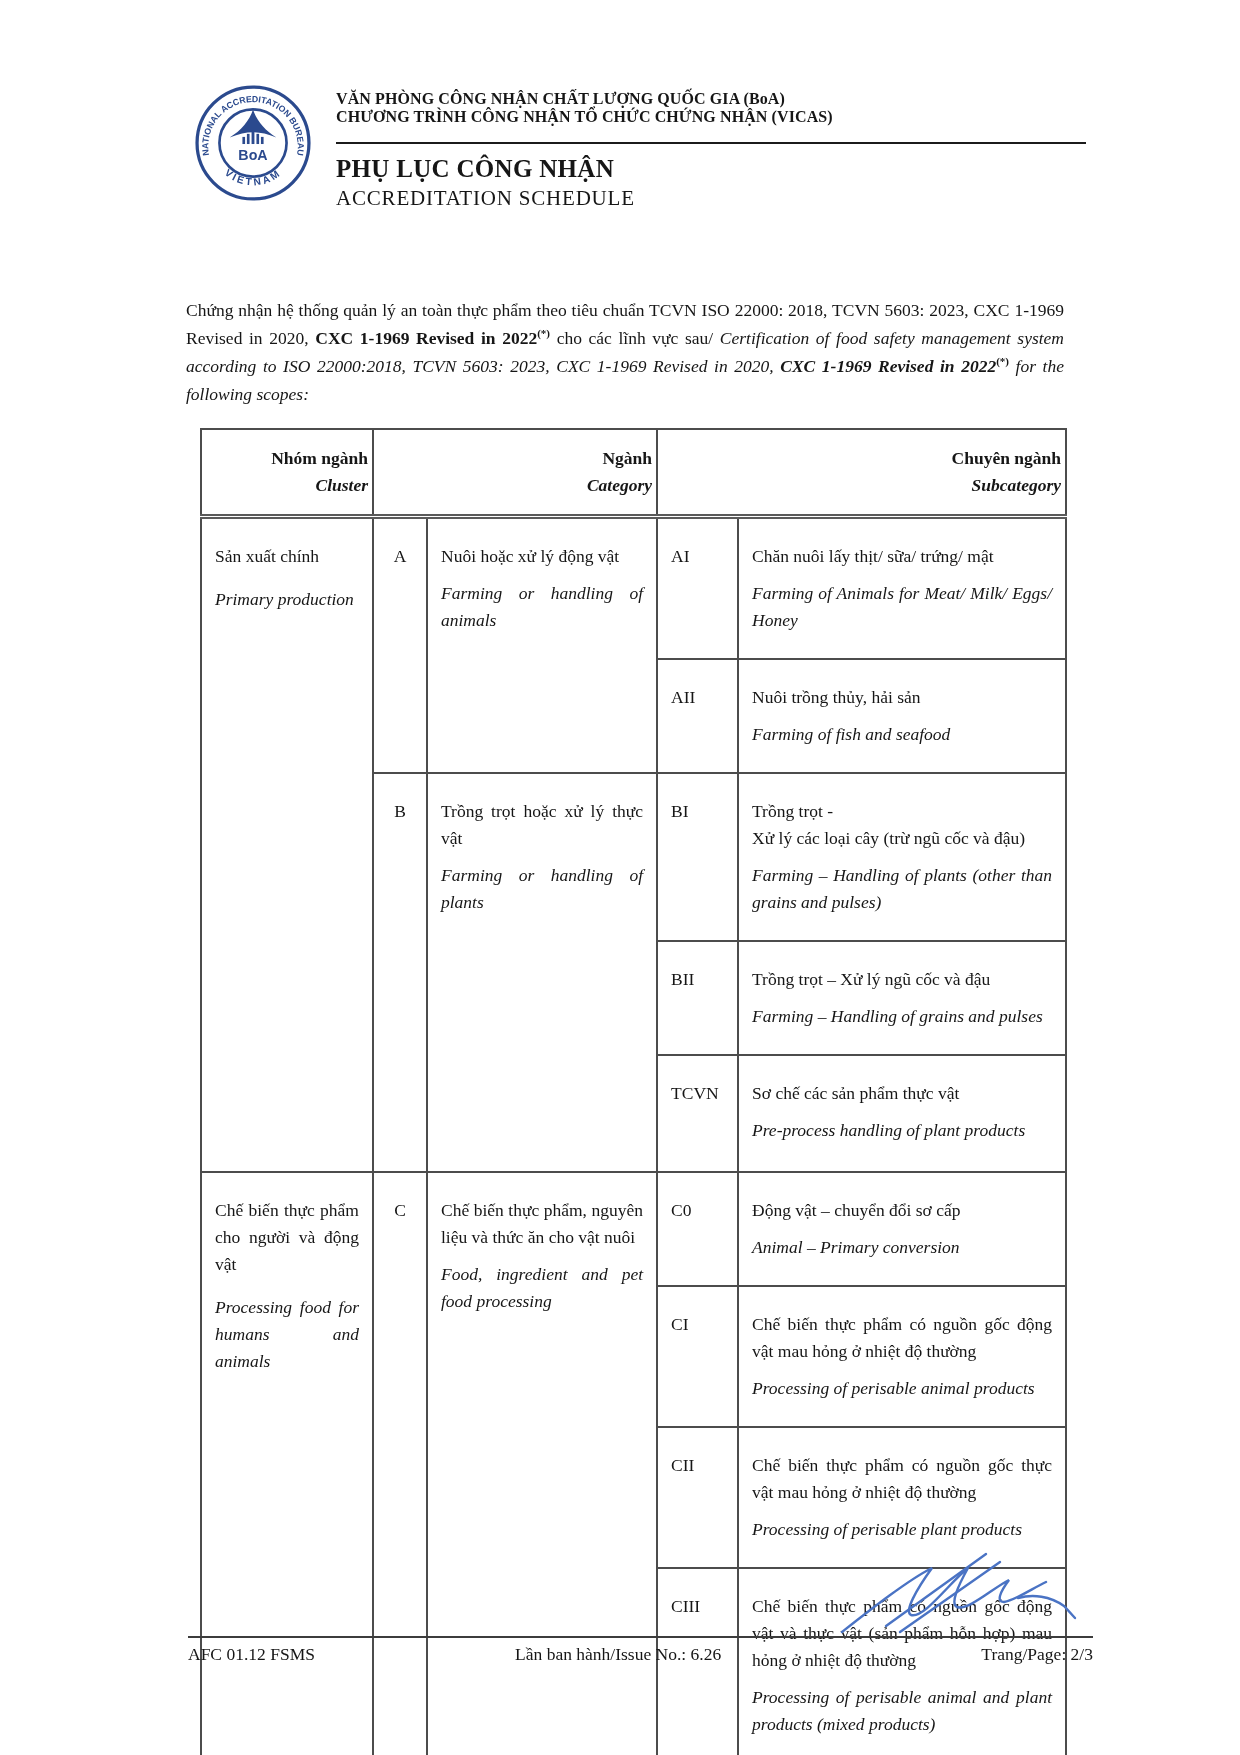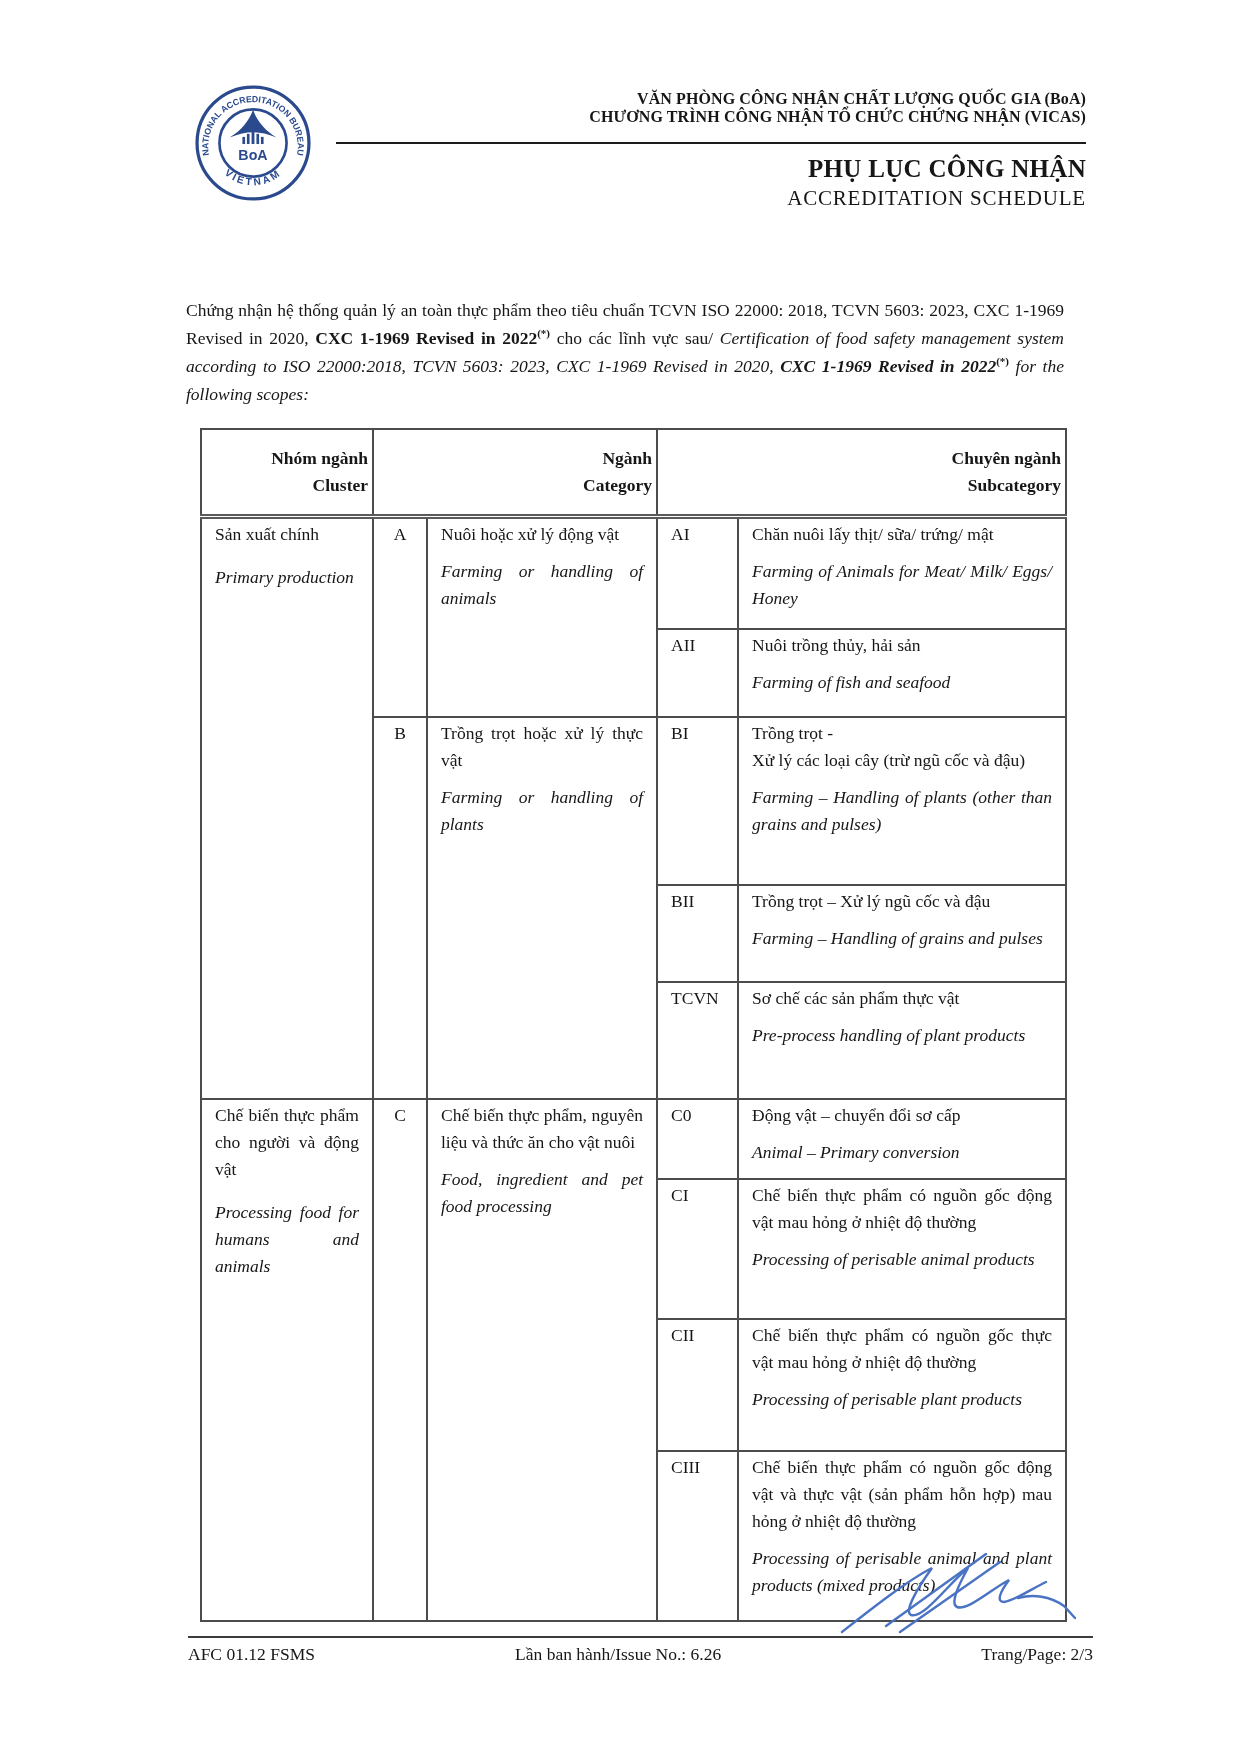--- a/index.html
+++ b/index.html
@@ -3,45 +3,45 @@
 <meta charset="utf-8">
 <style>
   html,body{margin:0;padding:0;background:#e8e8e8;}
   .page{
     position:relative;width:1240px;height:1755px;background:#ffffff;
     font-family:"Liberation Serif","DejaVu Serif",serif;color:#161616;
     margin:0 auto;overflow:hidden;
   }
   
   .logo{position:absolute;left:194px;top:84px;width:118px;height:118px;}
-  .header-block{position:absolute;left:336px;top:90px;width:750px;text-align:right;}
+  .header-block{position:absolute;left:336px;top:90px;width:750px;text-align:left;}
   .org-line1{font-size:16px;font-weight:bold;letter-spacing:.1px;white-space:nowrap;}
   .org-line2{font-size:16px;font-weight:bold;letter-spacing:.1px;white-space:nowrap;
              padding-bottom:16px;border-bottom:2.5px solid #1b1b1b;}
   .title-vi{margin-top:11px;font-size:25px;font-weight:bold;letter-spacing:.3px;}
   .title-en{margin-top:3px;font-size:21px;letter-spacing:.8px;}
   
   .scope-heading{position:absolute;left:190px;top:220px;font-size:18px;}
   .scope-heading .vi{font-weight:bold;}
   .scope-heading .en{font-style:italic;}
   .intro{position:absolute;left:186px;top:251px;width:878px;
          font-size:17.5px;line-height:28px;text-align:justify;margin-top:45px;}
   .intro .b{font-weight:bold;}
   .intro .i{font-style:italic;}
   .intro .bi{font-weight:bold;font-style:italic;}
   .intro sup{font-size:11px;font-weight:bold;line-height:0;}
   
   table.scope{position:absolute;left:200px;top:428px;width:865px;
               border-collapse:collapse;table-layout:fixed;}
   table.scope td,table.scope th{border:2px solid #4c4c4c;vertical-align:top;
-              padding:2px 13px;font-size:17.5px;line-height:27px;}
+              padding:24px 13px;font-size:17.5px;line-height:27px;}
   table.scope thead th{vertical-align:middle;text-align:right;padding:15px 4px;
               border-bottom:5px double #5a5a5a;height:52px;}
   .th-vi{font-weight:bold;font-size:17.5px;}
-  .th-en{font-weight:bold;font-size:17.5px;}
+  .th-en{font-weight:bold;font-style:italic;font-size:17.5px;}
   td.letter{text-align:center;padding-left:4px;padding-right:4px;font-size:18px;}
   td.code{padding-left:13px;font-size:17.5px;}
   .cell-vi{white-space:pre-line;text-align:justify;}
   .cell-en{font-style:italic;margin-top:10px;text-align:justify;}
   td.cluster .cell-en{margin-top:16px;}
   tr.rh-ai{height:112px;} tr.rh-aii{height:88px;}
   tr.rh-bi{height:168px;} tr.rh-bii{height:97px;} tr.rh-biii{height:117px;}
   tr.rh-c0{height:80px;}  tr.rh-ci{height:140px;}
   tr.rh-cii{height:132px;} tr.rh-ciii{height:170px;}
   

